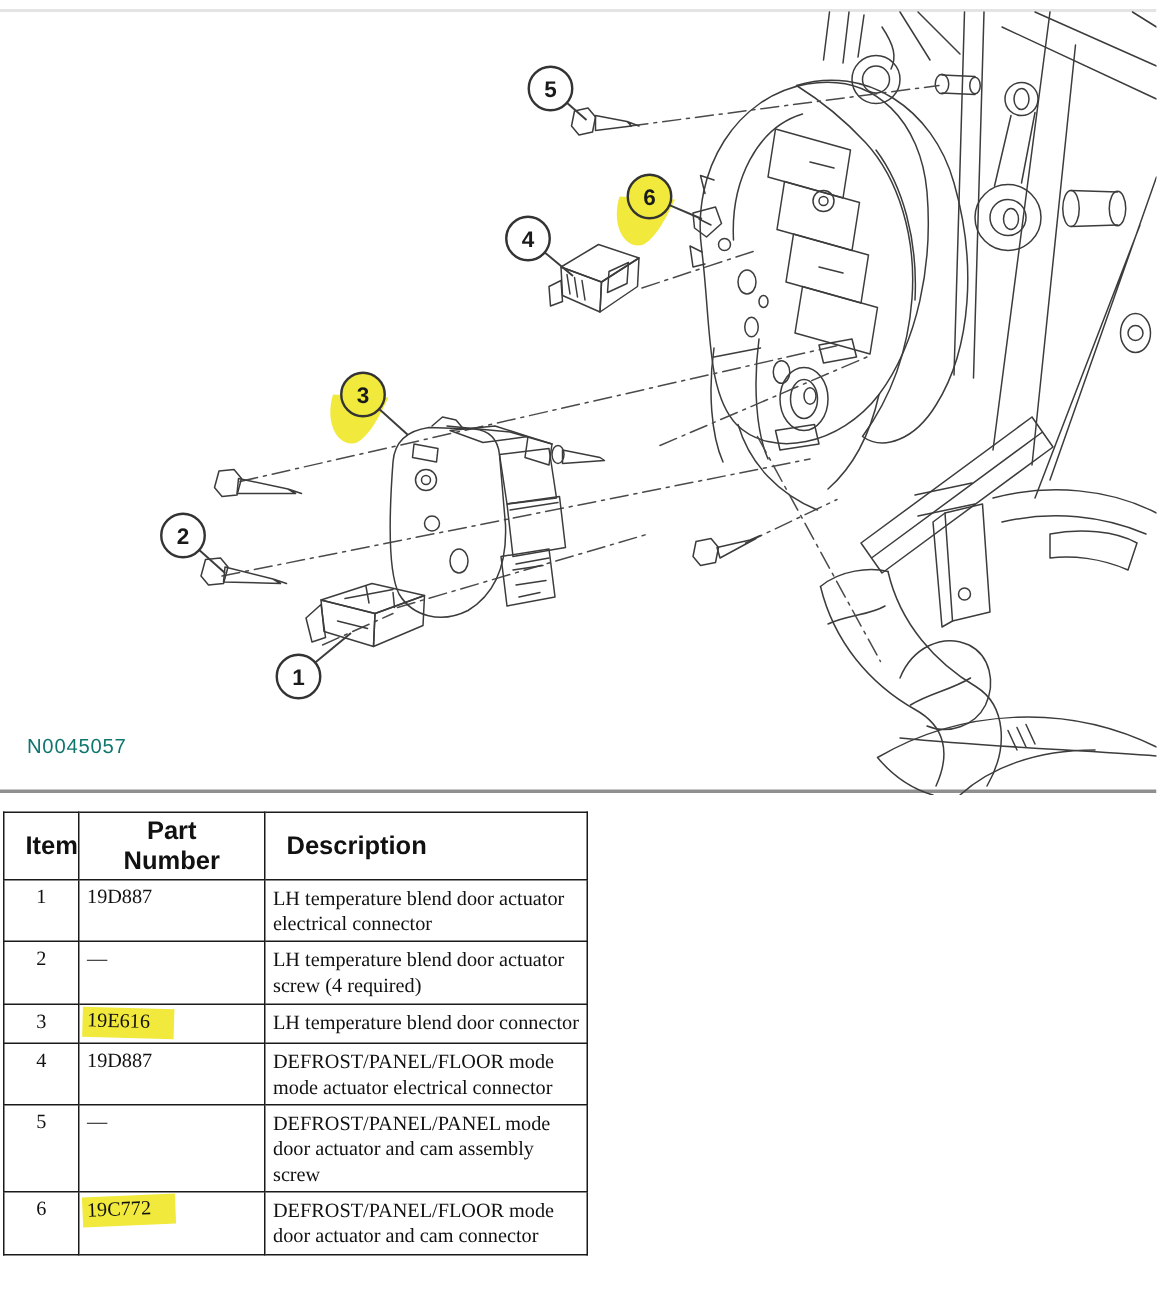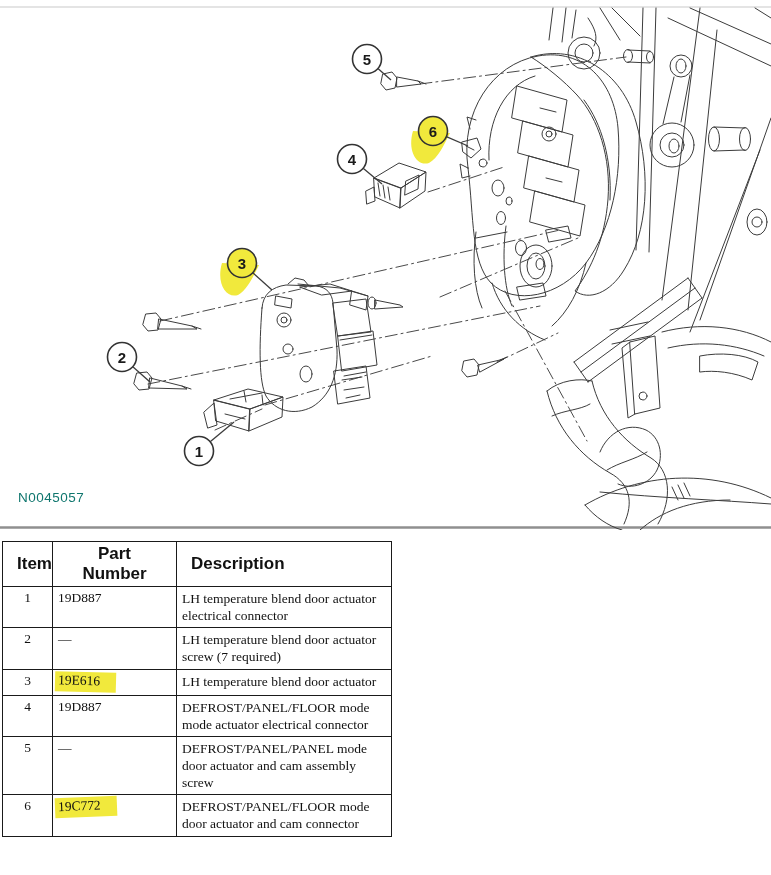--- a/index.html
+++ b/index.html
@@ -233,26 +233,26 @@
   </thead>
   <tbody id="parts-table-body">
       <tr>
         <td class="c-item">1</td>
         <td class="c-part">19D887</td>
         <td class="c-desc">LH temperature blend door actuator electrical connector</td>
       </tr>
       <tr>
         <td class="c-item">2</td>
         <td class="c-part">—</td>
-        <td class="c-desc">LH temperature blend door actuator screw (7 required)</td>
+        <td class="c-desc">LH temperature blend door actuator screw (4 required)</td>
       </tr>
       <tr>
         <td class="c-item">3</td>
         <td class="c-part"><span class="part-hl hl-a" style="background: rgb(241, 233, 60);">19E616</span></td>
-        <td class="c-desc">LH temperature blend door actuator</td>
+        <td class="c-desc">LH temperature blend door connector</td>
       </tr>
       <tr>
         <td class="c-item">4</td>
         <td class="c-part">19D887</td>
         <td class="c-desc">DEFROST/PANEL/FLOOR mode mode actuator electrical connector</td>
       </tr>
       <tr>
         <td class="c-item">5</td>
         <td class="c-part">—</td>
         <td class="c-desc">DEFROST/PANEL/PANEL mode door actuator and cam assembly screw</td>

